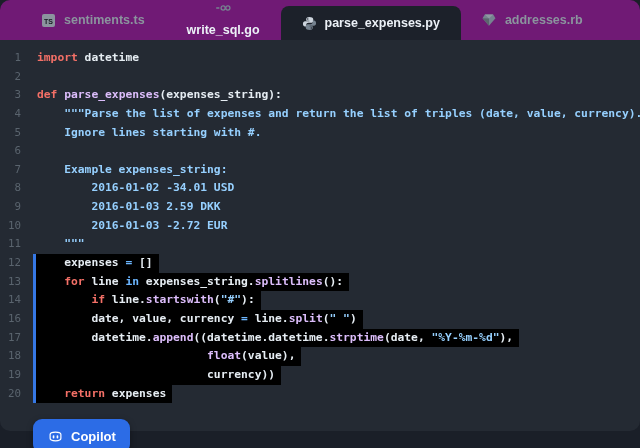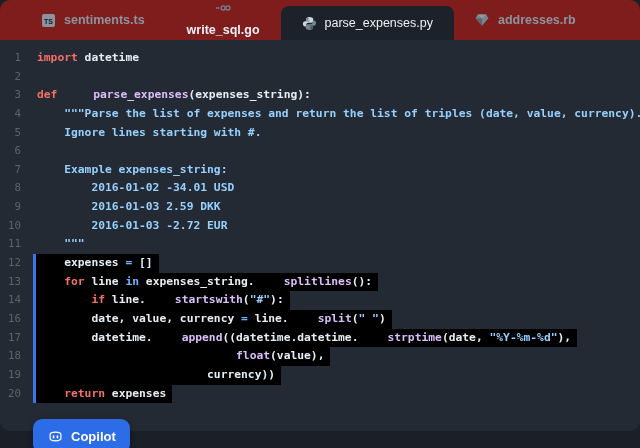--- a/index.html
+++ b/index.html
@@ -4,32 +4,32 @@
 <style>
   html,body{margin:0;padding:0;}
   body{
     width:640px;height:448px;overflow:hidden;position:relative;
     background:#1a1f28;font-family:"Liberation Sans",sans-serif;
     -webkit-font-smoothing:antialiased;
   }
   
   .tabbar{
     position:absolute;top:0;left:0;right:0;height:40px;
-    background:#7f1d1d;border-radius:10px 10px 0 0;
+    background:#701a75;border-radius:10px 10px 0 0;
     display:flex;align-items:flex-end;padding-left:20px;box-sizing:border-box;
   }
   .tab{
     height:40px;display:flex;align-items:center;gap:8px;
     padding:0 21px;color:#8b949e;font-size:12.5px;font-weight:600;
     cursor:pointer;white-space:nowrap;
   }
   .tab.highlight{color:#ecf1f7;font-weight:700;flex-direction:column;}
   .tab.active{
     height:34px;background:#1c212a;border-radius:8px 8px 0 0;
-    color:#ecf1f7;font-weight:400;
+    color:#ecf1f7;font-weight:700;
   }
   .tabicon{width:15px;height:15px;display:inline-flex;align-items:center;justify-content:center;flex:none;}
   .tabicon svg{display:block;}
   
   .editor{
     position:absolute;top:40px;left:0;right:0;height:391px;
     background:#242a33;border-radius:0 0 10px 10px;
     padding-top:9px;box-sizing:border-box;overflow:hidden;
     font-family:"DejaVu Sans Mono","Liberation Mono",monospace;
     font-size:11.3px;font-weight:bold;line-height:18.65px;
@@ -39,21 +39,21 @@
     width:21px;flex:none;text-align:right;color:#5a646e;
     font-size:10.8px;font-weight:normal;user-select:none;
   }
   .mid{width:15px;flex:none;position:relative;height:100%;}
   .line.sel .mid::after{
     content:"";position:absolute;right:0;top:0;bottom:0;width:3px;background:#3678e5;
   }
   .code{white-space:pre;flex:none;color:#e6edf3;height:100%;display:flex;align-items:center;padding-left:1px;justify-content:space-between;}
   .line.sel .code{background:#000000;padding-right:6px;}
   .t-kw{color:#f47067;}
-  .t-fn{color:#dcbdfb;margin-left:29px;}
+  .t-fn{color:#dcbdfb;}
   .t-str{color:#96d0ff;}
   .t-op{color:#6cb6ff;}
   .t-txt{color:#e6edf3;}
   
   .page-strip{position:absolute;left:0;right:0;top:431px;height:17px;background:#1a1f28;}
   
   .copilot-btn{
     position:absolute;left:33px;top:419px;height:34px;z-index:5;
     display:flex;align-items:center;gap:7px;padding:0 14px;
     background:#2c6ce6;border-radius:9px;border:none;cursor:pointer;

